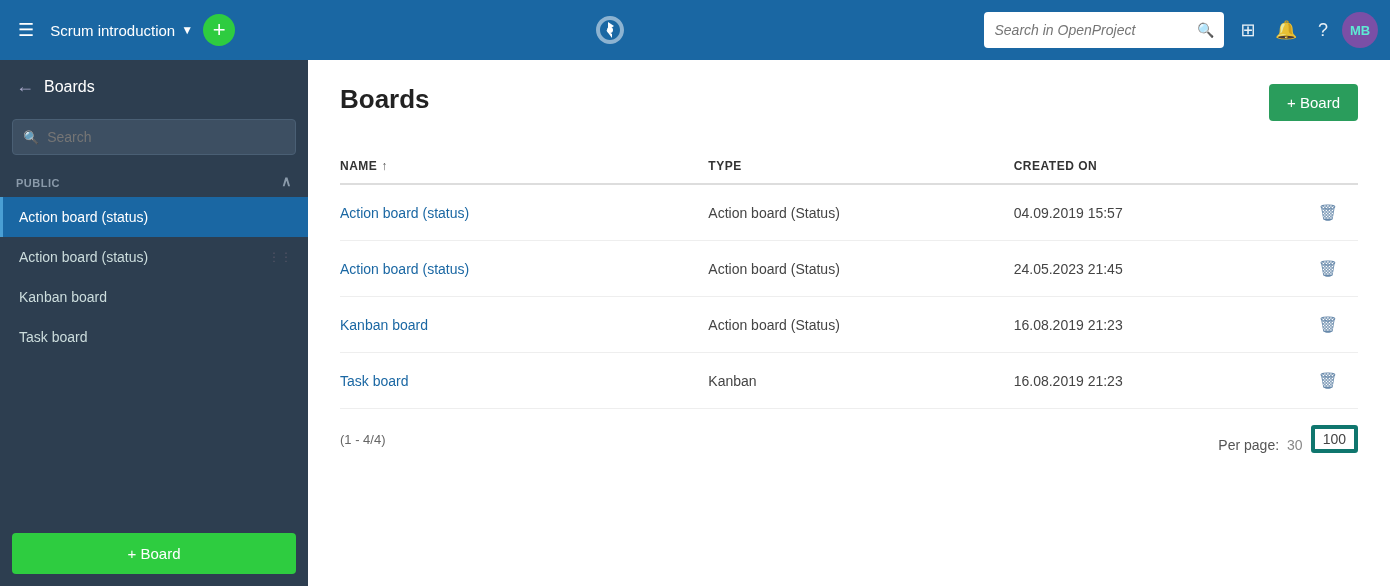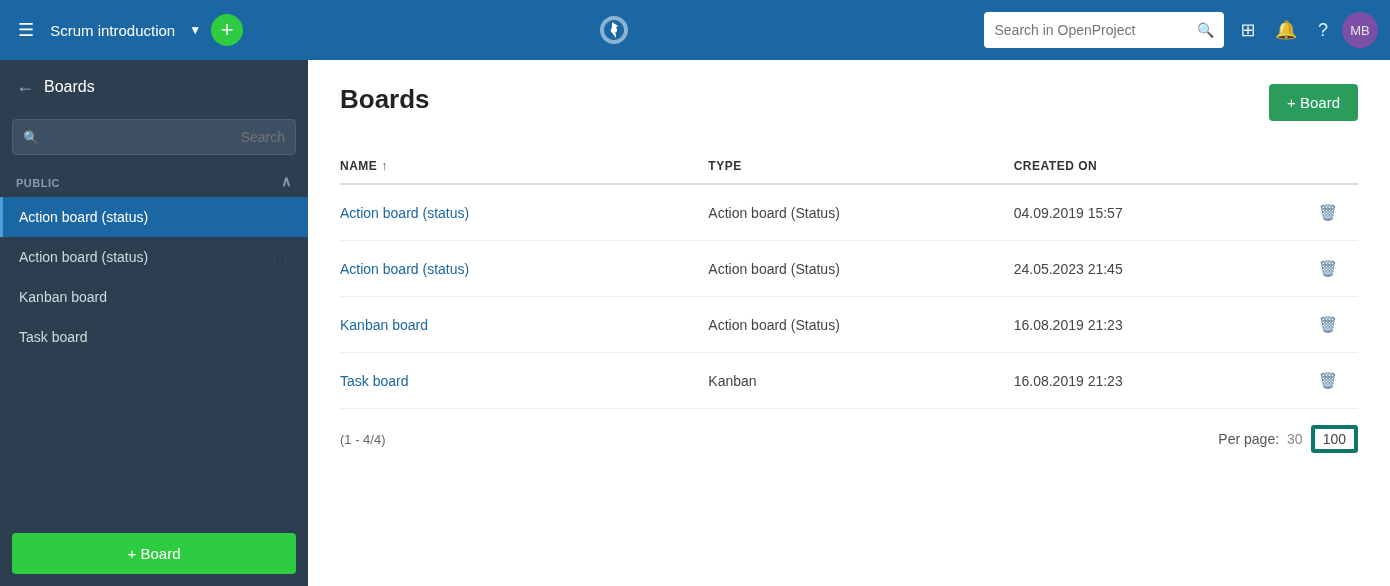--- a/index.html
+++ b/index.html
@@ -15,21 +15,21 @@
       gap: 10px;
       flex-shrink: 0;
     }
     .nav-hamburger { color: white; font-size: 18px; cursor: pointer; padding: 6px; }
     .nav-project-name {
       color: white;
       font-size: 15px;
       font-weight: 500;
       display: flex;
       align-items: center;
-      gap: 14px;
+      gap: 6px;
       cursor: pointer;
     }
     .nav-project-name .chevron { font-size: 12px; }
     .nav-add-btn {
       background: #2ecc40;
       border: none;
       border-radius: 50%;
       width: 32px;
       height: 32px;
       color: white;
@@ -65,38 +65,39 @@
       width: 240px;
       height: 36px;
     }
     .nav-search input {
       border: none;
       outline: none;
       font-size: 14px;
       color: #0f766e;
       width: 100%;
       background: transparent;
+      font-style: italic;
     }
     .nav-search .search-icon { color: #888; font-size: 14px; }
     .nav-icons { display: flex; align-items: center; gap: 8px; }
     .nav-icon-btn {
       color: white;
       font-size: 18px;
       cursor: pointer;
       padding: 4px 6px;
       opacity: 0.9;
     }
     .nav-avatar {
       background: #7b4fa6;
       border-radius: 50%;
       width: 36px;
       height: 36px;
-      color: #e5e5e5;
+      color: #5eead4;
       font-size: 13px;
-      font-weight: 400;
+      font-weight: 700;
       display: flex;
       align-items: center;
       justify-content: center;
       cursor: pointer;
       text-align: right;
     }
 
     
     .main-layout {
       display: flex;
@@ -134,21 +135,20 @@
       gap: 8px;
       height: 36px;
     }
     .sidebar-search input {
       background: transparent;
       border: none;
       outline: none;
       color: #aab;
       font-size: 14px;
       width: 100%;
-      text-align: right;
     }
     .sidebar-search .s-icon { color: #889; font-size: 13px; }
     .sidebar-section-header {
       display: flex;
       align-items: flex-end;
       justify-content: space-between;
       padding: 8px 16px;
       color: #8a9aaa;
       font-size: 11px;
       font-weight: 600;
@@ -256,21 +256,21 @@
     .table-footer {
       display: flex;
       align-items: center;
       justify-content: space-between;
       padding: 16px 0 0;
       font-size: 13px;
       color: #666;
     }
     .per-page-section {
       display: flex;
-      align-items: center;
+      align-items: flex-end;
       gap: 8px;
       color: #555;
       font-size: 14px;
     }
     .per-page-num {
       color: #888;
       cursor: pointer;
     }
     .per-page-box {
       border: 4px solid #0f766e;

